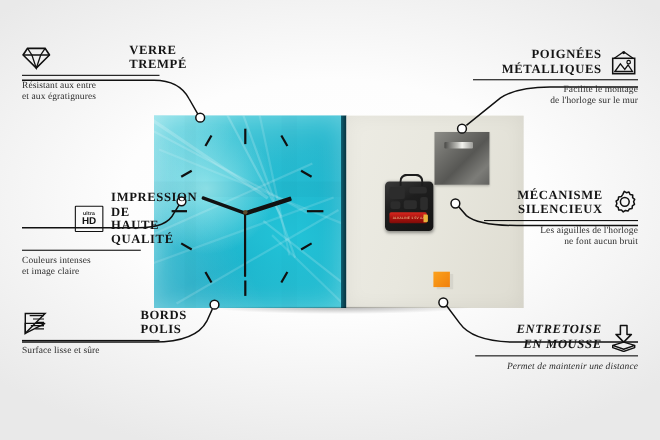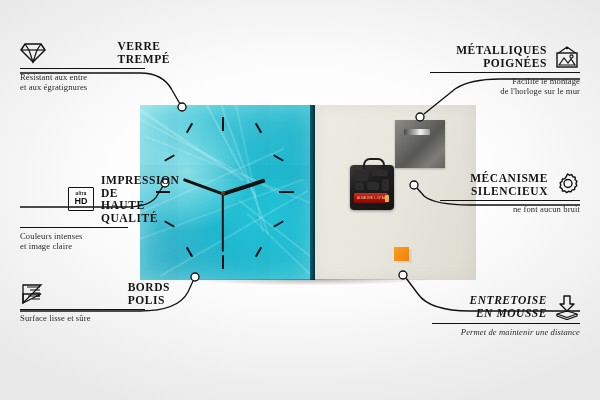--- a/index.html
+++ b/index.html
@@ -262,22 +262,22 @@
     <div class="feat-rule" style="width:125px;"></div>
     <div class="feat-sub">
       <div>Surface lisse et sûre</div>
       <div></div>
     </div>
   </div>
 
   <div class="feature right" style="left:430px;top:44px;width:150px;">
     <div class="feat-head">
       <div>
+        <div class="feat-title">POIGNÉES</div>
         <div class="feat-title">MÉTALLIQUES</div>
-        <div class="feat-title">POIGNÉES</div>
       </div>
       <svg class="ico" width="26" height="24" viewBox="0 0 26 24">
         <rect x="3" y="8" width="20" height="14" fill="none" stroke="#111" stroke-width="1.4"></rect>
         <path d="M13,2 L4.5,8 M13,2 L21.5,8" stroke="#111" stroke-width="1.2"></path>
         <circle cx="13" cy="3" r="1.3" fill="#111"></circle>
         <path d="M5,20 L10,13 L14,18 L17,14 L21,20 Z" fill="none" stroke="#111" stroke-width="1.2"></path>
         <circle cx="17.5" cy="11.5" r="1.6" fill="none" stroke="#111" stroke-width="1.1"></circle>
       </svg>
     </div>
     <div class="feat-rule" style="width:150px;margin-left:0;"></div>
@@ -293,20 +293,21 @@
         <div class="feat-title">MÉCANISME</div>
         <div class="feat-title">SILENCIEUX</div>
       </div>
       <svg class="ico" width="25" height="25" viewBox="0 0 25 25">
         <path d="M12.5,2 L14.4,3.2 L16.8,2.6 L17.8,4.8 L20.2,5.3 L20.1,7.7 L22,9.2 L21,11.4 L21.8,13.7 L19.9,15.1 L19.6,17.5 L17.2,17.9 L15.9,19.9 L13.6,19.3 L11.6,20.6 L9.9,18.9 L7.5,19 L7,16.6 L5,15.3 L5.8,13.1 L5.1,10.8 L7,9.4 L7.4,7 L9.8,6.7 L11.2,4.7 Z" fill="none" stroke="#111" stroke-width="1.4" stroke-linejoin="round"></path>
         <circle cx="13" cy="11.5" r="4" fill="none" stroke="#111" stroke-width="1.4"></circle>
       </svg>
     </div>
     <div class="feat-rule" style="width:140px;"></div>
     <div class="feat-sub">
+      <div>Les aiguilles de l'horloge</div>
       <div>ne font aucun bruit</div>
     </div>
   </div>
 
   <div class="feature right" style="left:432px;top:294px;width:148px;font-style:italic;">
     <div class="feat-head">
       <div>
         <div class="feat-title">ENTRETOISE</div>
         <div class="feat-title">EN MOUSSE</div>
       </div>

